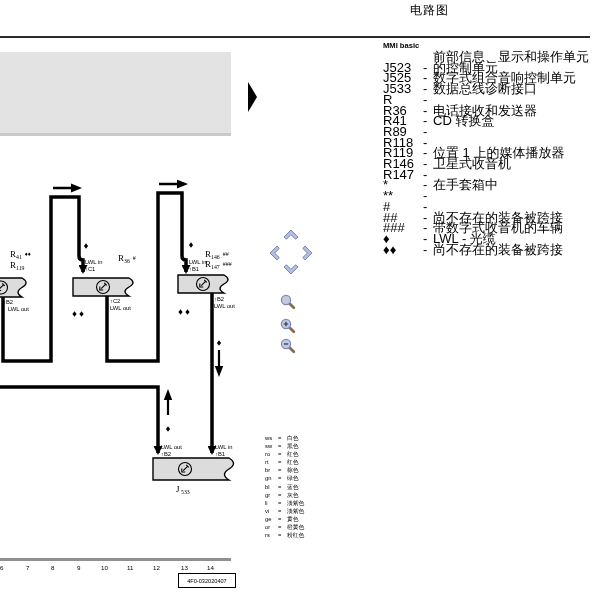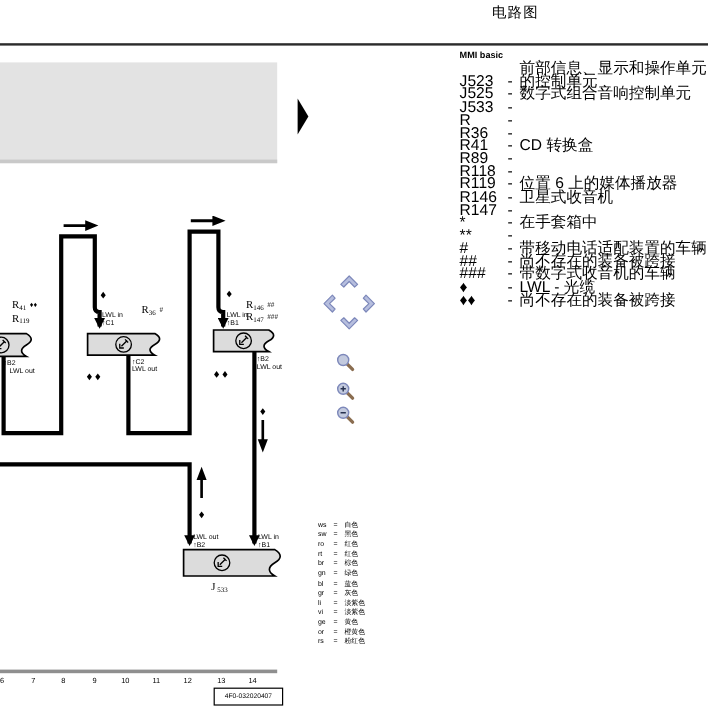--- a/index.html
+++ b/index.html
@@ -167,46 +167,48 @@
       <span class="lg-desc">前部信息、显示和操作单元的控制单元</span>
     </div>
   <div class="lg-row">
       <span class="lg-code">J525</span>
       <span class="lg-sep">-</span>
       <span class="lg-desc">数字式组合音响控制单元</span>
     </div>
   <div class="lg-row">
       <span class="lg-code">J533</span>
       <span class="lg-sep">-</span>
+      <span class="lg-desc">数据总线诊断接口</span>
     </div>
   <div class="lg-row">
       <span class="lg-code">R</span>
       <span class="lg-sep">-</span>
     </div>
   <div class="lg-row">
       <span class="lg-code">R36</span>
       <span class="lg-sep">-</span>
+      <span class="lg-desc">电话接收和发送器</span>
     </div>
   <div class="lg-row">
       <span class="lg-code">R41</span>
       <span class="lg-sep">-</span>
       <span class="lg-desc">CD 转换盒</span>
     </div>
   <div class="lg-row">
       <span class="lg-code">R89</span>
       <span class="lg-sep">-</span>
     </div>
   <div class="lg-row">
       <span class="lg-code">R118</span>
       <span class="lg-sep">-</span>
     </div>
   <div class="lg-row">
       <span class="lg-code">R119</span>
       <span class="lg-sep">-</span>
-      <span class="lg-desc">位置 6 上的媒体播放器</span>
+      <span class="lg-desc">位置 1 上的媒体播放器</span>
     </div>
   <div class="lg-row">
       <span class="lg-code">R146</span>
       <span class="lg-sep">-</span>
       <span class="lg-desc">卫星式收音机</span>
     </div>
   <div class="lg-row">
       <span class="lg-code">R147</span>
       <span class="lg-sep">-</span>
     </div>
@@ -215,21 +217,20 @@
       <span class="lg-sep">-</span>
       <span class="lg-desc">在手套箱中</span>
     </div>
   <div class="lg-row">
       <span class="lg-code">**</span>
       <span class="lg-sep">-</span>
     </div>
   <div class="lg-row">
       <span class="lg-code">#</span>
       <span class="lg-sep">-</span>
-      <span class="lg-desc">带移动电话适配装置的车辆</span>
     </div>
   <div class="lg-row">
       <span class="lg-code">##</span>
       <span class="lg-sep">-</span>
       <span class="lg-desc">尚不存在的装备被跨接</span>
     </div>
   <div class="lg-row">
       <span class="lg-code">###</span>
       <span class="lg-sep">-</span>
       <span class="lg-desc">带数字式收音机的车辆</span>

